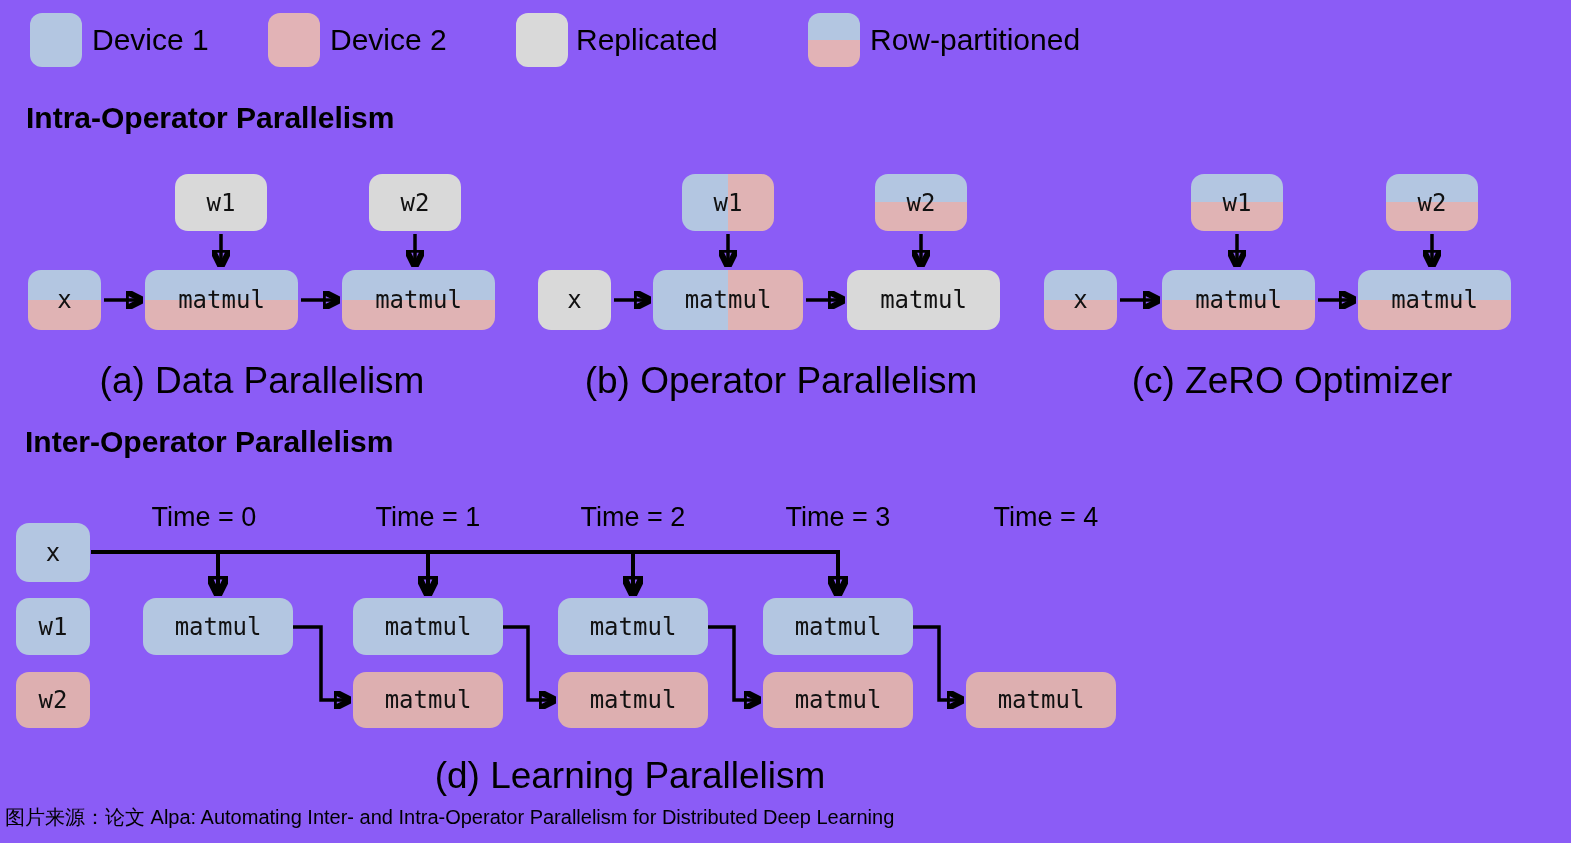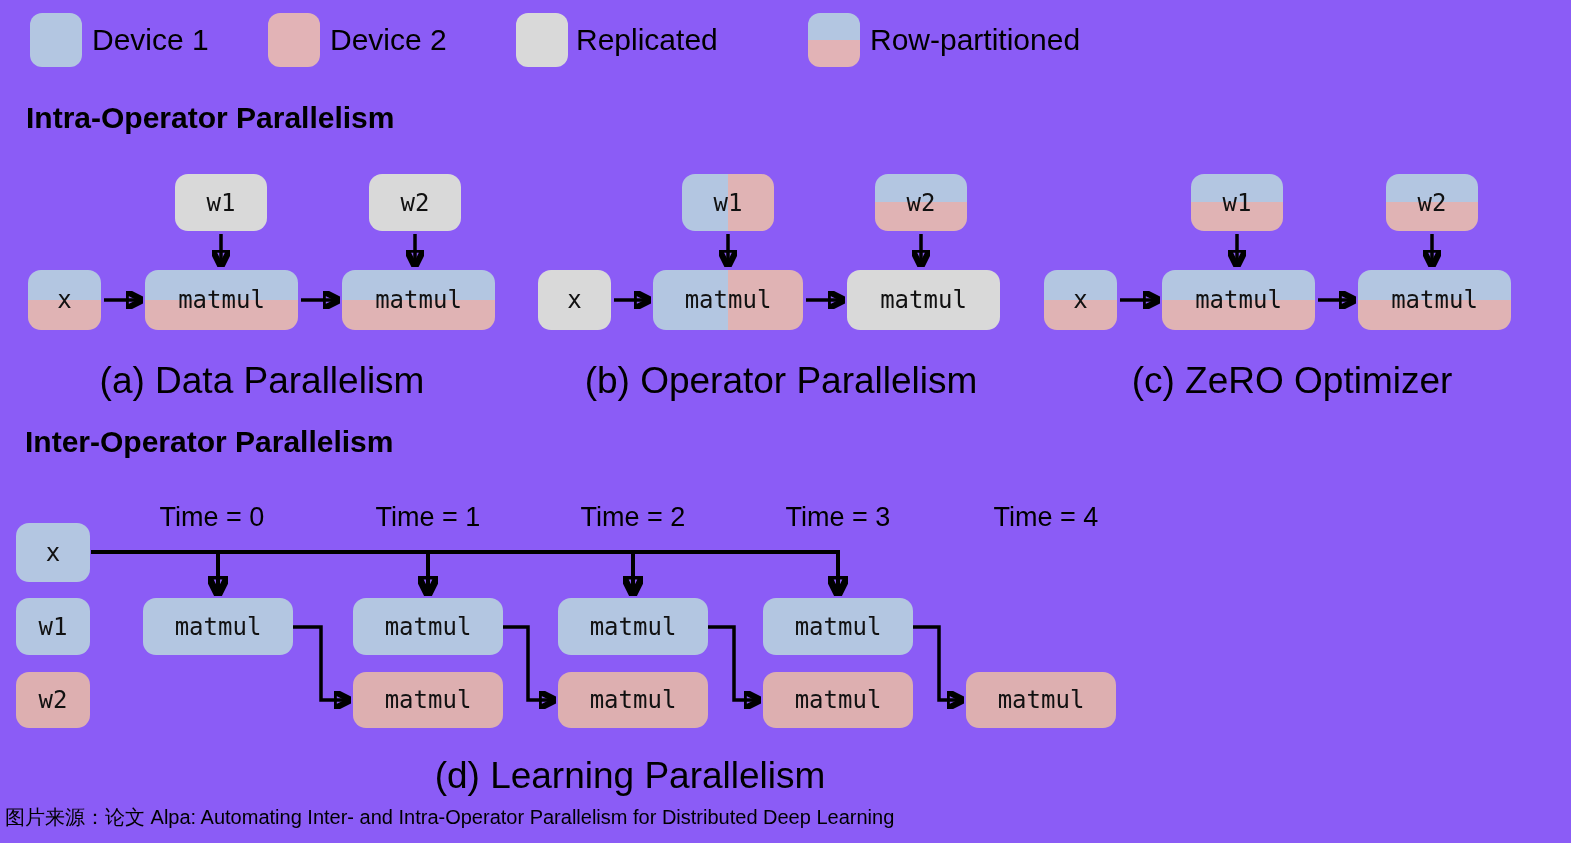--- a/index.html
+++ b/index.html
@@ -75,21 +75,21 @@
   <div class="box fill-gray" style="left:847px;top:270px;width:153px;height:60px;">matmul</div>
   <div class="caption" style="left:781px;top:360px;">(b) Operator Parallelism</div>
 
   <div class="box fill-row" style="left:1191px;top:174px;width:92px;height:57px;">w1</div>
   <div class="box fill-row" style="left:1386px;top:174px;width:92px;height:57px;">w2</div>
   <div class="box fill-row" style="left:1044px;top:270px;width:73px;height:60px;">x</div>
   <div class="box fill-row" style="left:1162px;top:270px;width:153px;height:60px;">matmul</div>
   <div class="box fill-row" style="left:1358px;top:270px;width:153px;height:60px;">matmul</div>
   <div class="caption" style="left:1292px;top:360px;">(c) ZeRO Optimizer</div>
 
-  <div class="time-label" style="left:212px;top:502px;">Time = 0</div>
+  <div class="time-label" style="left:204px;top:502px;">Time = 0</div>
   <div class="time-label" style="left:428px;top:502px;">Time = 1</div>
   <div class="time-label" style="left:633px;top:502px;">Time = 2</div>
   <div class="time-label" style="left:838px;top:502px;">Time = 3</div>
   <div class="time-label" style="left:1046px;top:502px;">Time = 4</div>
 
   <div class="box fill-blue" style="left:16px;top:523px;width:74px;height:59px;">x</div>
   <div class="box fill-blue" style="left:16px;top:598px;width:74px;height:57px;">w1</div>
   <div class="box fill-pink" style="left:16px;top:672px;width:74px;height:56px;">w2</div>
 
   <div class="box fill-blue" style="left:143px;top:598px;width:150px;height:57px;">matmul</div>

